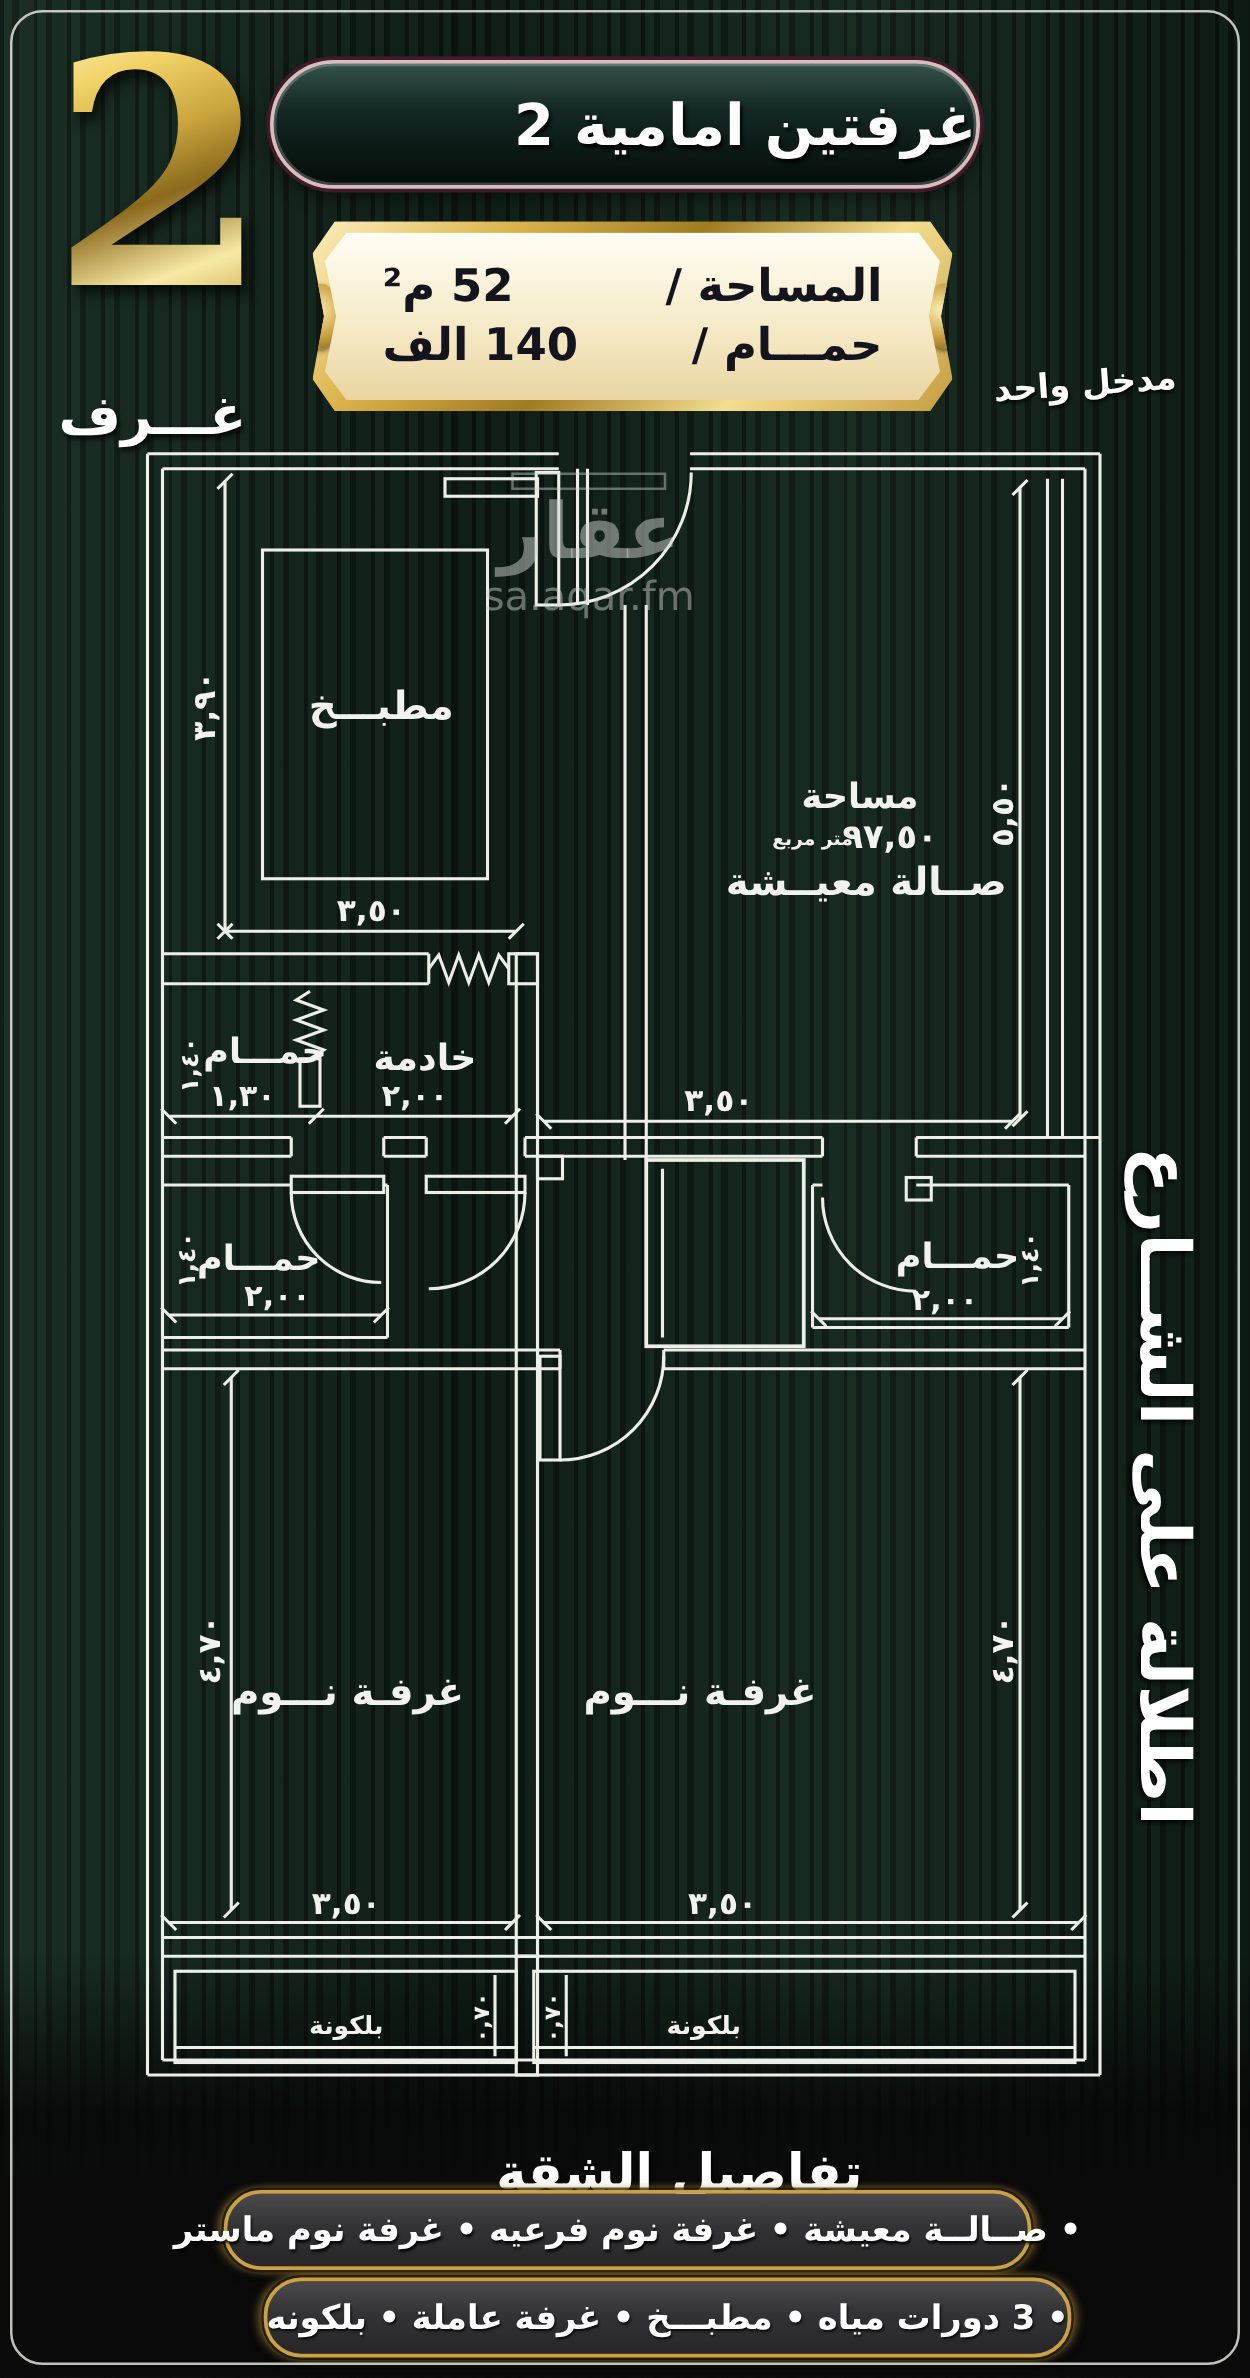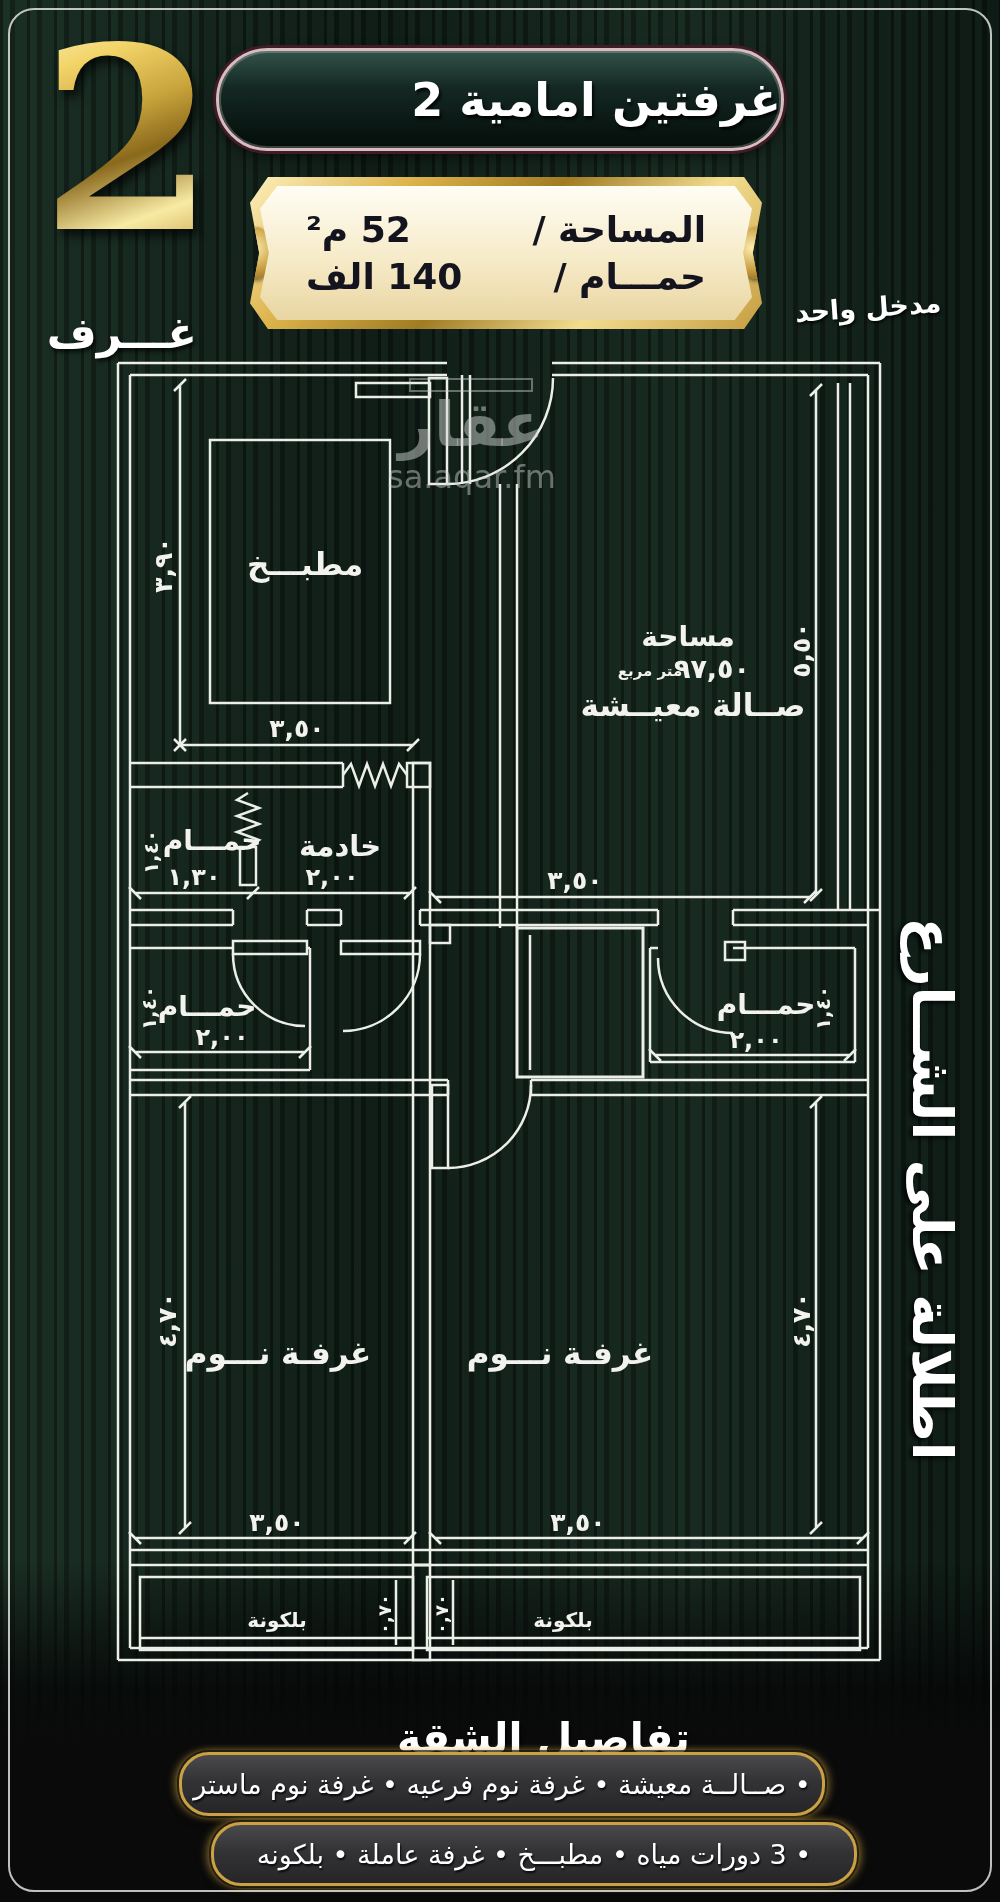--- a/index.html
+++ b/index.html
@@ -60,21 +60,21 @@
   svg.plan text{font-family:"DejaVu Sans",sans-serif;fill:#f2f3ee;font-weight:bold;}
   
   .details-title{position:absolute;left:250px;top:1678px;width:440px;text-align:right;color:#fff;font-weight:bold;font-size:41px;direction:rtl;text-shadow:2px 3px 3px rgba(0,0,0,.8);margin-top:36px;}
   .pill{
     position:absolute;left:179px;width:640px;height:58px;border-radius:30px;direction:rtl;
     background:linear-gradient(180deg,#4a4a4c 0%,#333335 45%,#262628 100%);
     border:3px solid #caa144;
     box-shadow:0 0 0 2px rgba(0,0,0,.6), -4px 0 8px rgba(222,180,80,.55), 4px 0 8px rgba(222,180,80,.55), 0 5px 10px rgba(0,0,0,.6);
     display:flex;align-items:center;justify-content:center;
   }
-  .pill span{color:#fff;font-weight:normal;font-size:27px;white-space:nowrap;text-shadow:1px 2px 2px rgba(0,0,0,.8);}
+  .pill span{color:#fff;font-weight:bold;font-size:27px;white-space:nowrap;text-shadow:1px 2px 2px rgba(0,0,0,.8);}
   .pill.p1{top:1752px;} .pill.p2{top:1822px;margin-left:32px;}
 </style>
 </head>
 <body>
 
 <div class="poster">
 
   <svg class="plan" width="1000" height="1902" viewBox="0 0 1000 1902">
     <g stroke="#eceee8" stroke-width="2.5" fill="none">
       <path d="M118 363 H447 M552 363 H880 M130 375 H447 M552 375 H868

